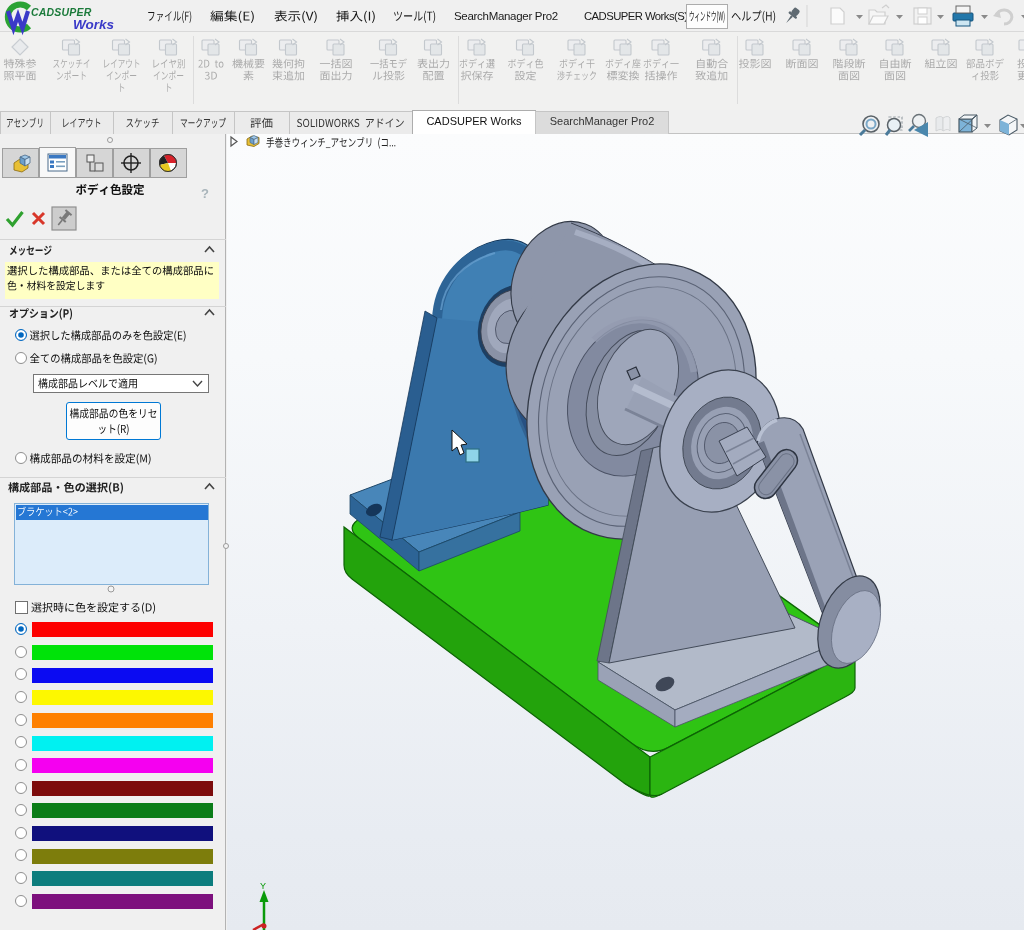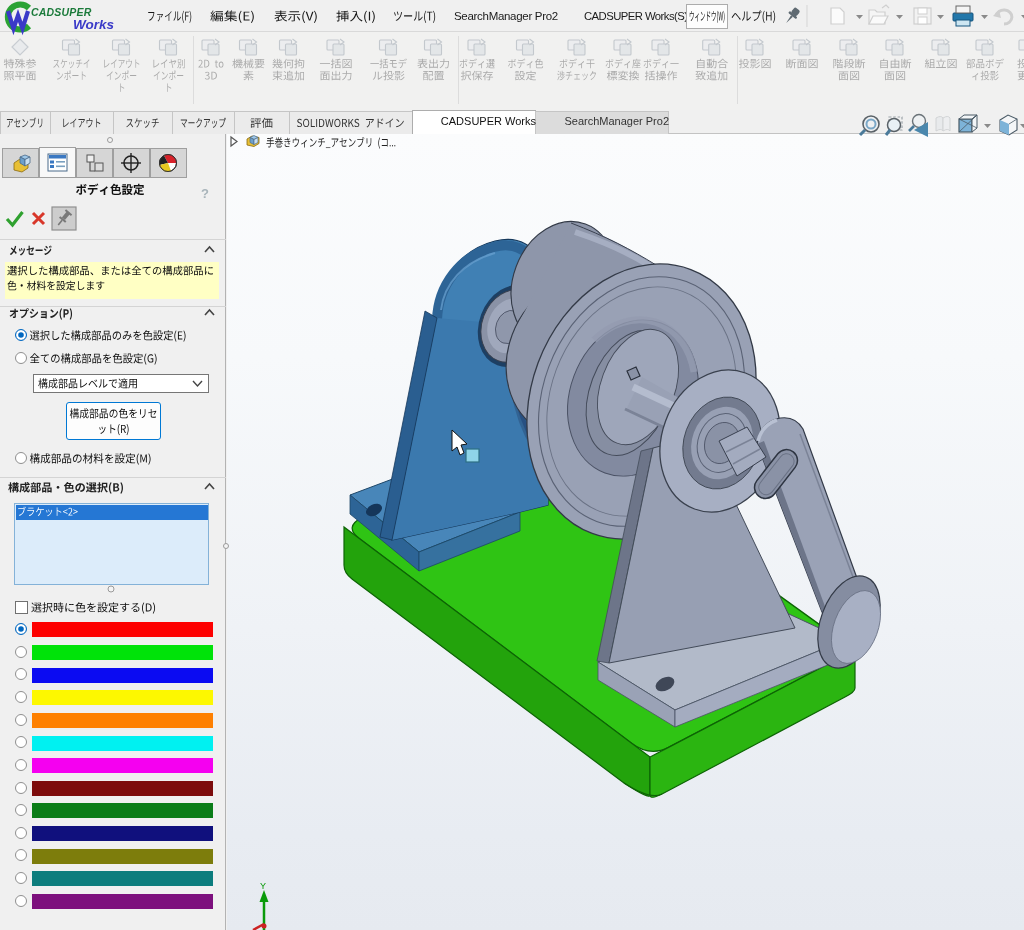--- a/index.html
+++ b/index.html
@@ -3,21 +3,21 @@
 *{margin:0;padding:0;box-sizing:border-box}
 html,body{width:1024px;height:930px;overflow:hidden;font-family:"Liberation Sans",sans-serif;background:#f0f0f0;position:relative}
 .abs{position:absolute}
 #menubar{left:0;top:0;width:1024px;height:32px;background:#f0f0f0;border-bottom:1px solid #d9d9d9}
 .mlat{position:absolute;top:0;height:32px;line-height:32px;font-size:11.5px;letter-spacing:-0.3px;color:#1a1a1a}
 #winbox{left:686px;top:4px;width:42px;height:25px;background:#fdfdfd;border:1px solid #acacac}
 #ribbon{left:0;top:32px;width:1024px;height:78px;background:#f1f1f0}
 .rsep{position:absolute;top:36px;height:68px;width:1px;background:#dcdcdc}
 #tabrow{left:0;top:110px;width:1024px;height:24px;background:#f0f0f0;border-bottom:1px solid #c3c3c3}
 .tab{position:absolute;top:1px;height:23px;background:#ebebeb;border:1px solid #c5c5c5;border-bottom:none}
-.tablat{font-size:11px;color:#333;text-align:right;line-height:21px}
+.tablat{font-size:11px;color:#333;text-align:center;line-height:21px}
 #panel{left:0;top:134px;width:226px;height:796px;background:#f0f0f0;border-right:1px solid #b3b3b3}
 #viewport{left:227px;top:134px;width:797px;height:796px;background:linear-gradient(180deg,#fbfcfd 0%,#f7f9fb 28%,#eff2f6 62%,#e8ecf2 88%,#e6eaf0 100%)}
 .ptab{position:absolute;top:14px;width:37px;height:30px;background:#d6d6d6;border:1px solid #9f9f9f}
 .hr{position:absolute;left:0;width:226px;height:1px;background:#d4d4d4}
 #ybox{left:5px;top:128px;width:214px;height:37px;background:#ffffc4}
 .radio{position:absolute;width:12px;height:12px;border-radius:50%;background:#fff;border:1px solid #8f8f8f}
 .radio.sel{border:1px solid #0067c0;box-shadow:inset 0 0 0 2.2px #fff, inset 0 0 0 6px #0067c0}
 #dropd{left:33px;top:240px;width:176px;height:19px;background:#fff;border:1px solid #767676}
 #rstbtn{left:66px;top:268px;width:95px;height:38px;background:#fdfdfd;border:1px solid #0078d4;border-radius:3px}
 #lbox{left:14px;top:369px;width:195px;height:82px;background:#dcecfa;border:1px solid #84b2d8}

